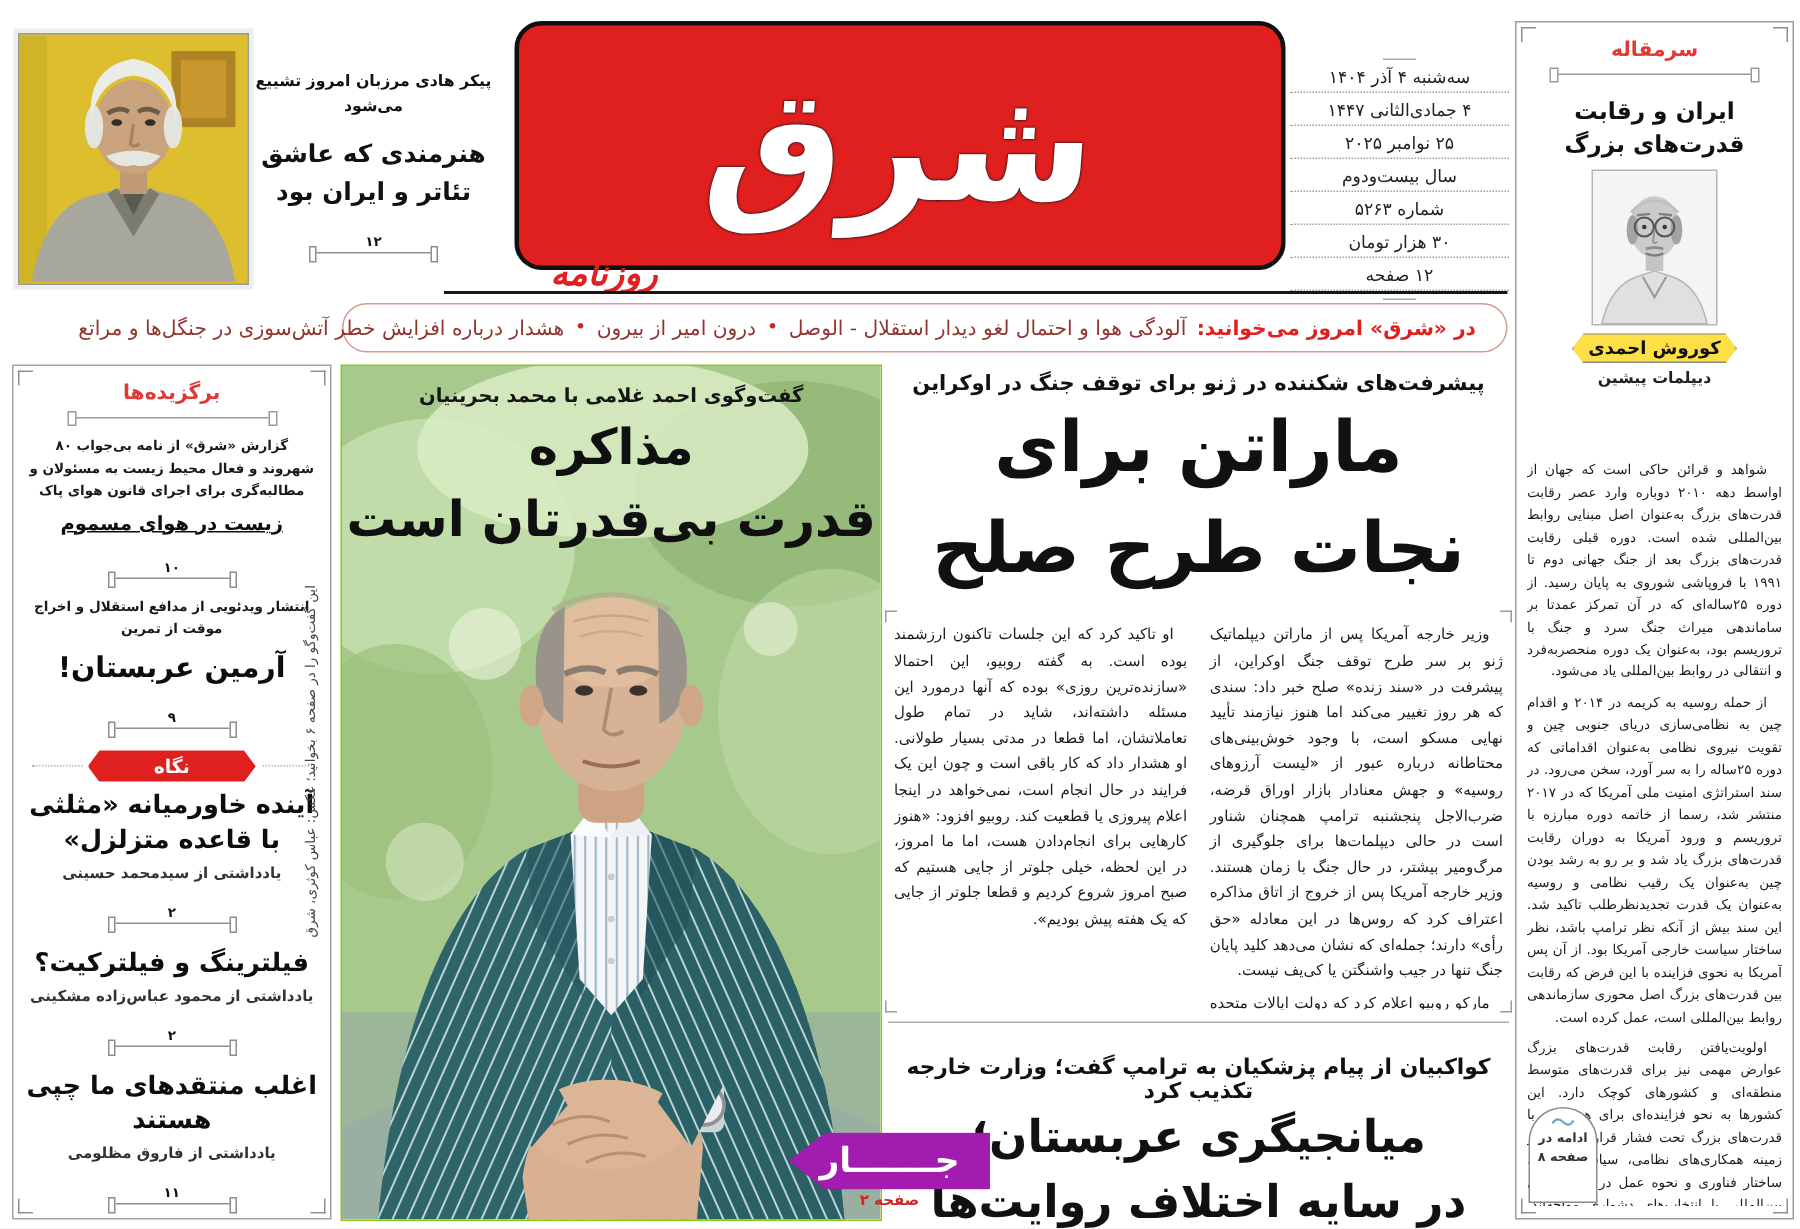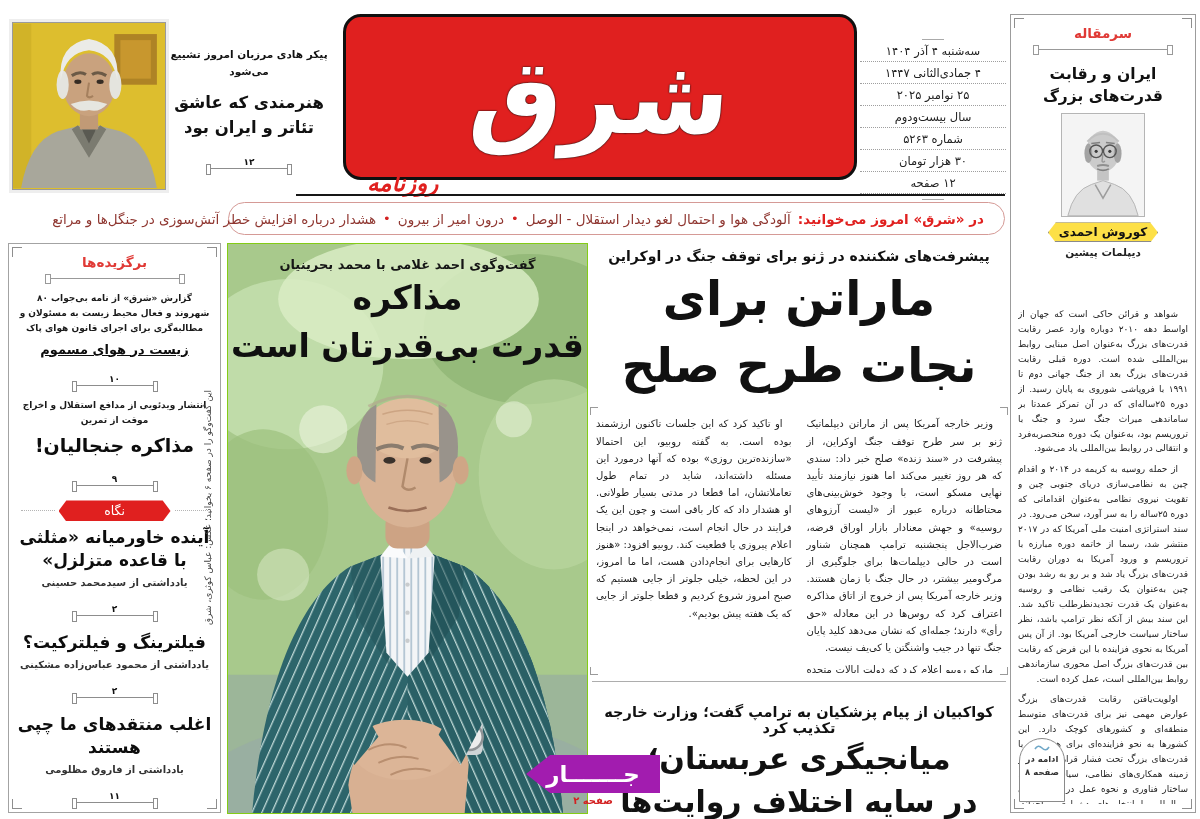--- a/index.html
+++ b/index.html
@@ -65,21 +65,21 @@
   .sel-title{font-size:17px;font-weight:bold;line-height:1.35;margin:5px 8px 0;color:#0d0d0d;}
   .sel-byline{font-size:10px;font-weight:bold;margin:5px 0 0;color:#333;}
   .pmark{position:relative;width:86px;height:15px;margin:18px auto 2px;}
   .pmark .bar{position:absolute;left:0;right:0;top:9px;height:1px;background:#8d8d8d;}
   .pmark .cap{position:absolute;top:5px;width:3px;height:9px;border:1px solid #8d8d8d;background:#fff;}
   .pmark .cap.l{left:0}.pmark .cap.r{right:0}
   .pmark .num{position:absolute;top:-2px;left:50%;transform:translateX(-50%);background:#fff;
               padding:0 5px;font-size:9px;font-weight:bold;z-index:1;}
   .look-row{display:flex;align-items:center;margin:9px 12px 0;gap:4px;}
   .look-row .dots{flex:1;border-top:1px dotted #b5b5b5;}
-  .look-badge{width:112px;height:21px;background:#e0201f;color:#fff;font-size:12.5px;font-weight:normal;
+  .look-badge{width:112px;height:21px;background:#e0201f;color:#fff;font-size:12.5px;font-weight:bold;
               display:flex;align-items:center;justify-content:center;
               clip-path:polygon(0 50%,7% 0,93% 0,100% 50%,93% 100%,7% 100%);}
 
   
   .interview{left:227px;top:243px;width:359px;height:569px;border:1px solid #84cc16;overflow:hidden;}
   .interview svg{position:absolute;inset:0;width:100%;height:100%;}
   .iv-kicker{position:absolute;top:13px;left:0;right:0;text-align:center;font-size:13px;font-weight:bold;color:#151515;}
   .iv-t1{position:absolute;top:34px;left:0;right:0;text-align:center;font-size:33px;font-weight:bold;color:#101010;}
   .iv-t2{position:absolute;top:82px;left:0;right:0;text-align:center;font-size:33px;font-weight:bold;color:#101010;}
   .vcap{left:203px;top:390px;height:420px;writing-mode:vertical-rl;transform:rotate(180deg);
@@ -255,21 +255,21 @@
       <div class="pmark">
         <span class="bar"></span>
           <span class="cap l"></span>
           <span class="cap r"></span>
         <span class="num">۱۰</span>
       </div>
     </div>
 
     <div>
       <div class="sel-kicker">انتشار ویدئویی از مدافع استقلال و اخراج موقت از تمرین</div>
-      <div class="sel-title" style="font-size:19px;">مذاکره جنجالیان!</div>
+      <div class="sel-title" style="font-size:19px;">آرمین عربستان!</div>
       <div class="pmark">
         <span class="bar"></span>
           <span class="cap l"></span>
           <span class="cap r"></span>
         <span class="num">۹</span>
       </div>
     </div>
 
     <div>
       <div class="look-row">

